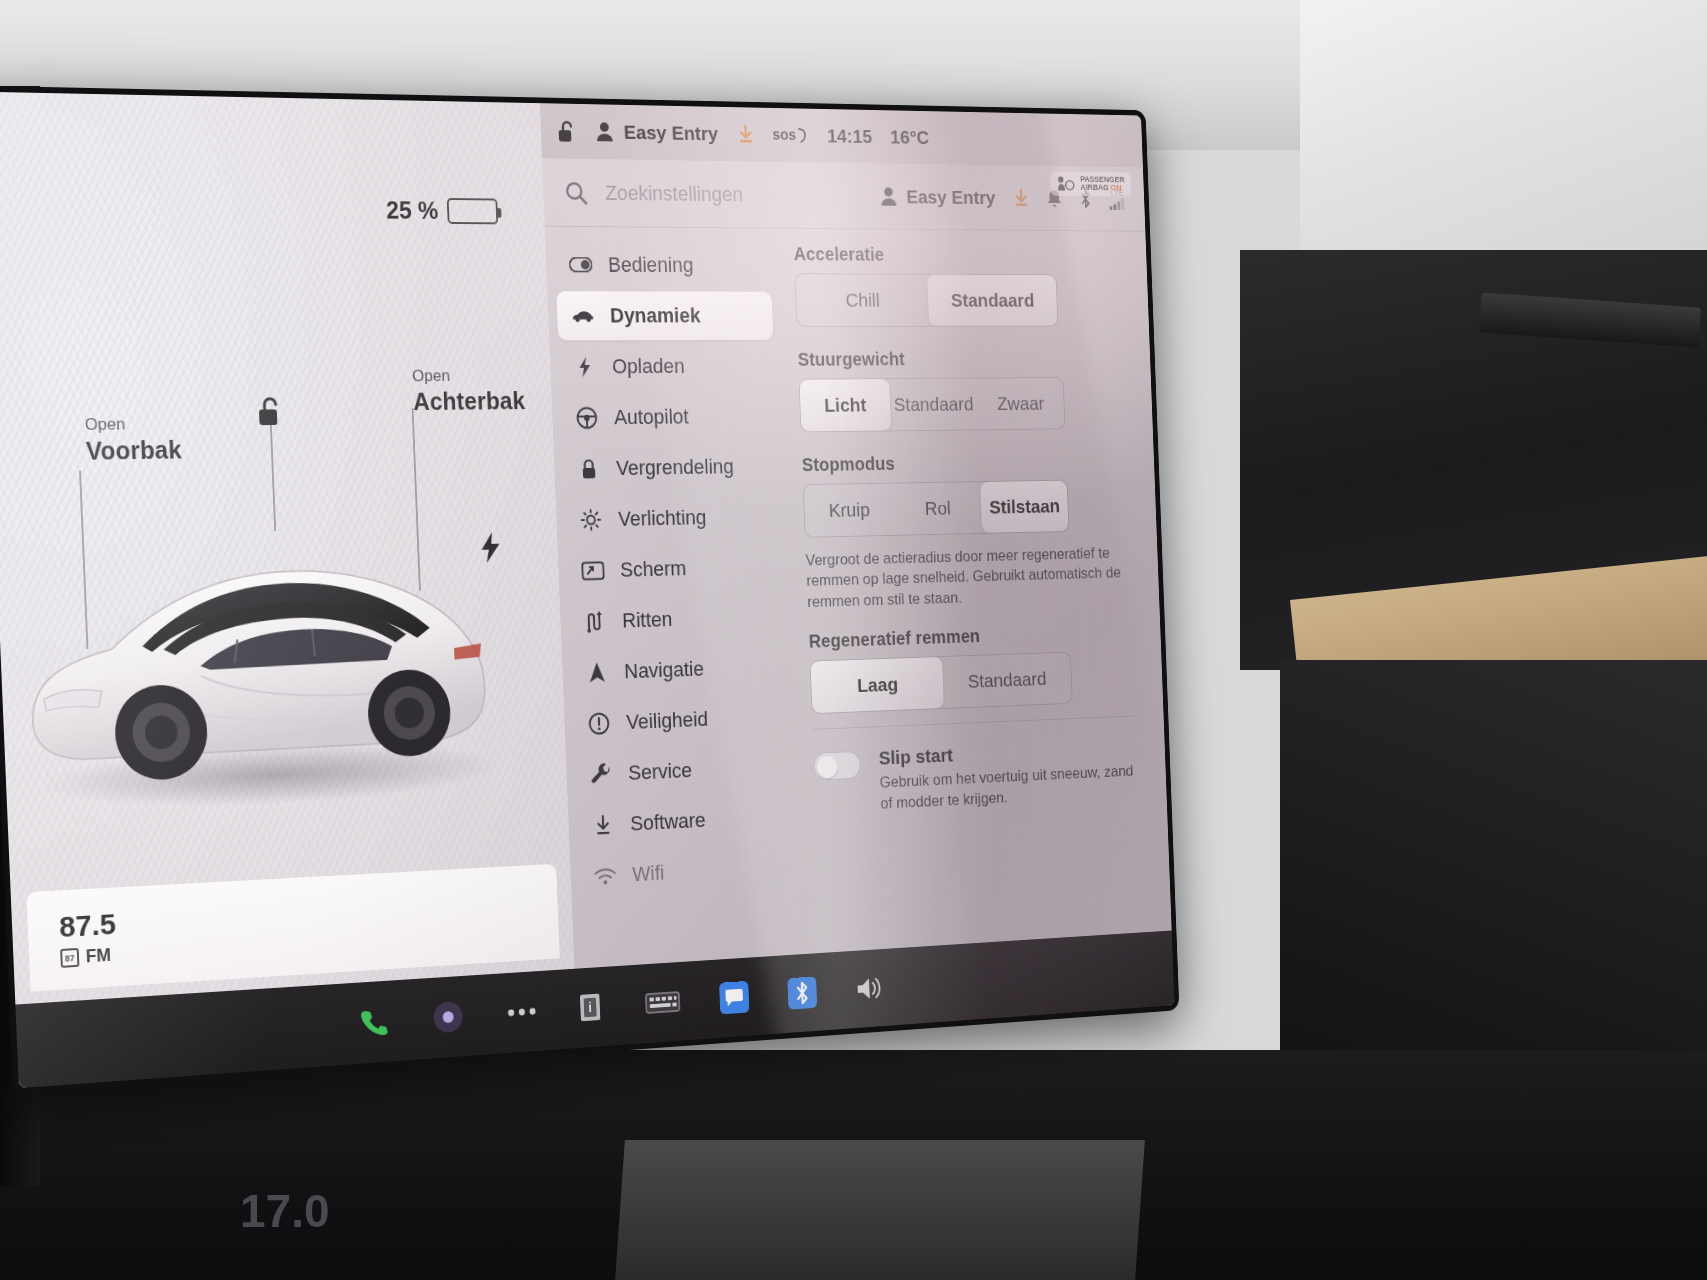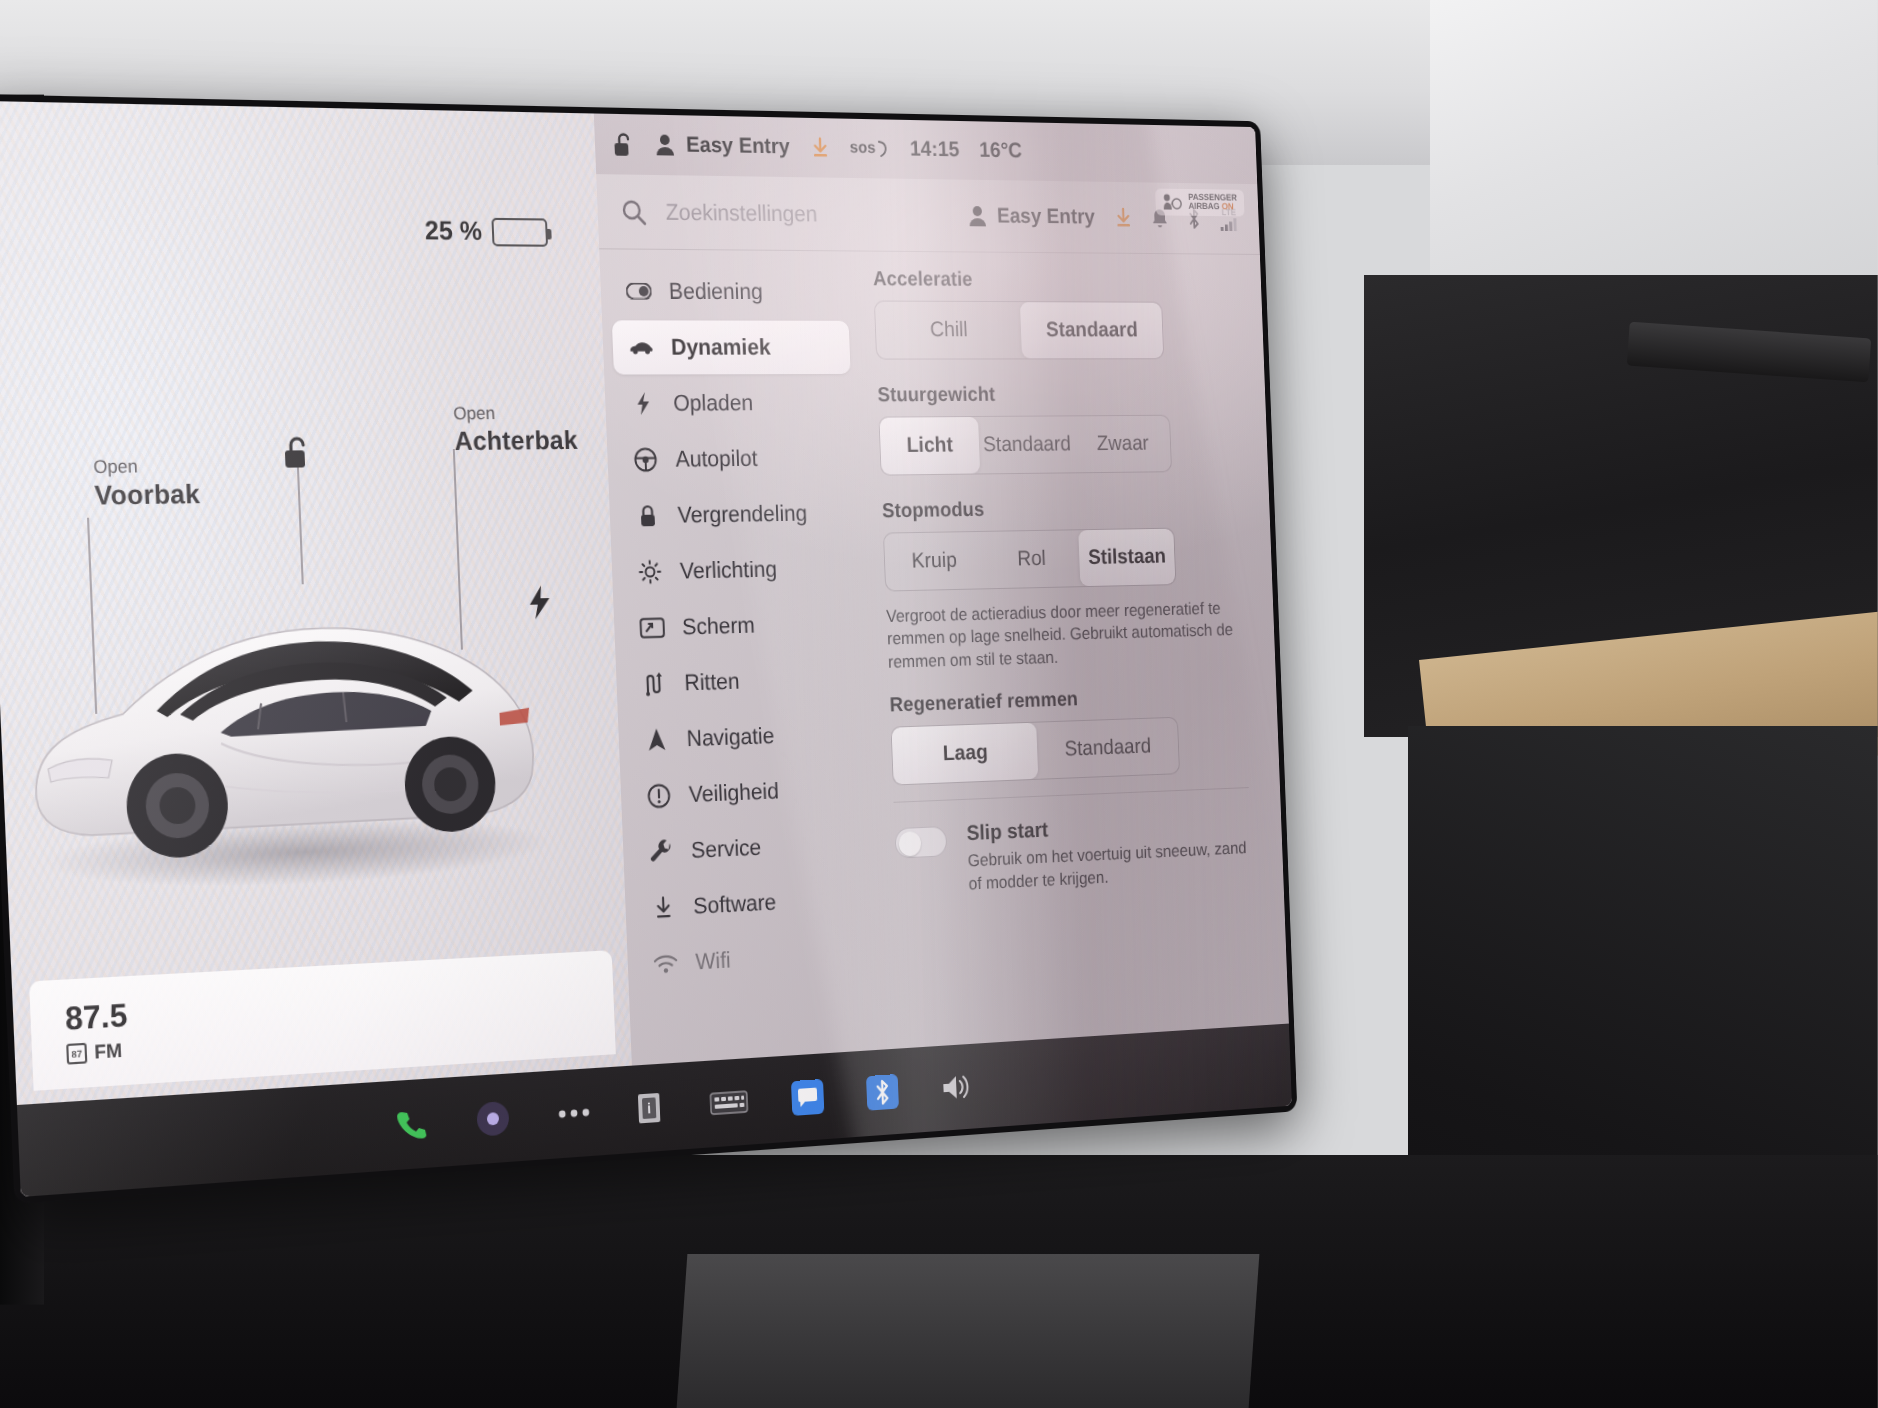--- a/index.html
+++ b/index.html
@@ -314,20 +314,23 @@
   <div class="bg-sky"></div>
   <div class="bg-right-window"></div>
   <div class="bg-dash-dark"></div>
   <div class="bg-vent"></div>
   <div class="bg-wood"></div>
   <div class="bg-right-dark-low"></div>
   <div class="bg-lower-dark"></div>
   <div class="bg-left-dark"></div>
   <div class="bg-center-console"></div>
 
+  <div class="hvac-strip">
+    <div class="hvac-temp">17.0</div>
+  </div>
 
   <div class="screen-bezel">
     <div class="screen">
 
       <div class="panes">
 
         <div class="left-pane">
 
           <div class="batt-row">
             <span>25 %</span>

